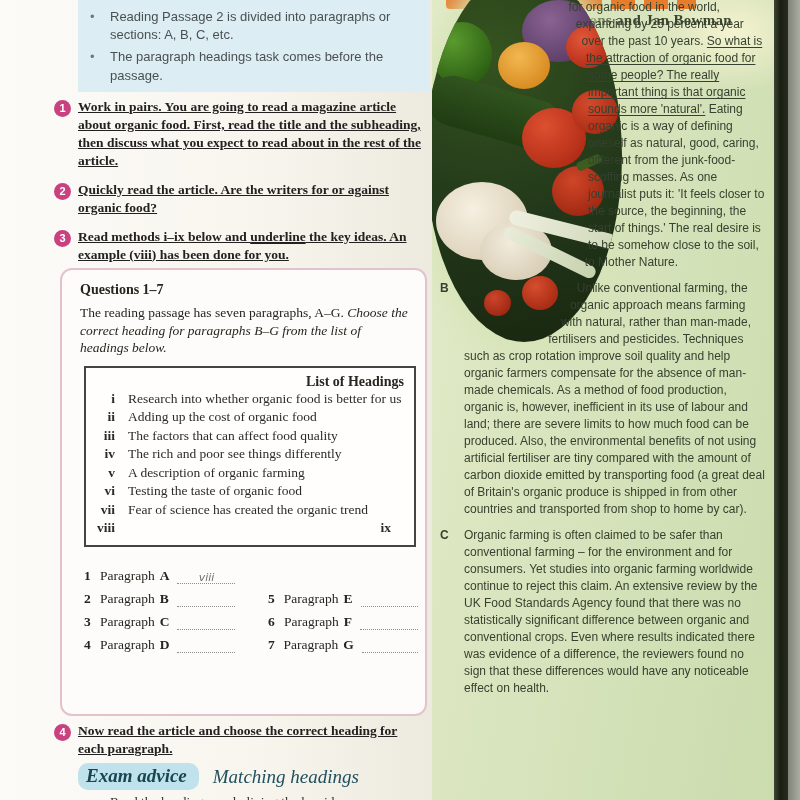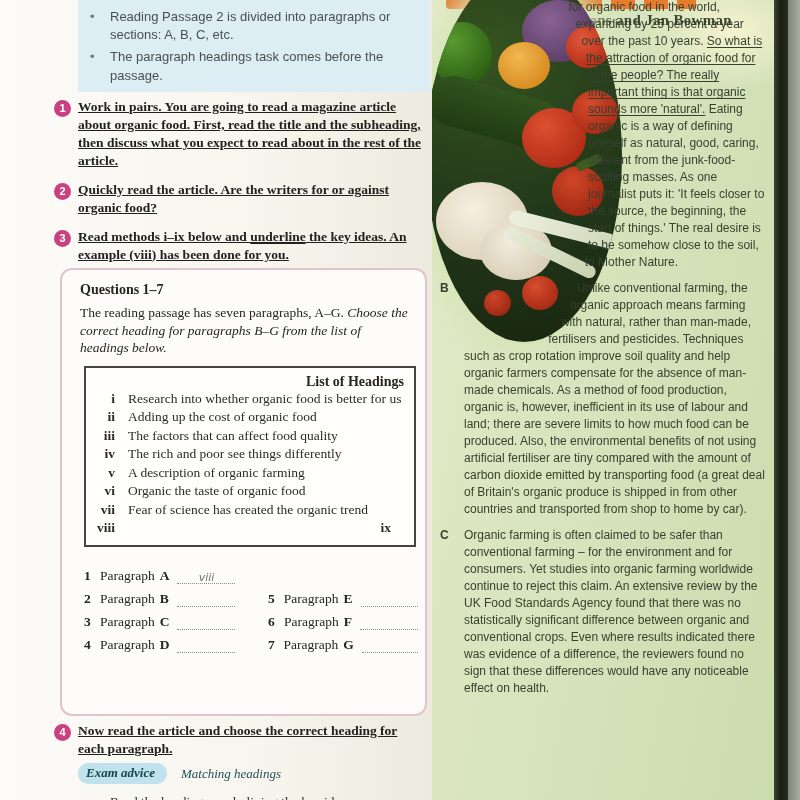--- a/index.html
+++ b/index.html
@@ -56,21 +56,21 @@
   .ans-word{margin-right:5px;}
   .ans-letter{font-weight:bold;margin-right:8px;}
   .ans-line{
     display:inline-block;width:58px;height:14px;border-bottom:1.5px dotted #8d8d8d;
     text-align:center;
   }
   .ans-val{font-style:italic;font-size:11px;color:#70706e;font-family:"DejaVu Sans",sans-serif;}
   .exercise-4{position:absolute;left:54px;top:722px;width:372px;}
   .exam-advice{
     position:absolute;left:78px;top:763px;display:flex;align-items:center;
-    font-style:italic;font-size:13px;color:#1d4a58;
+    font-style:italic;font-size:19px;color:#1d4a58;
   }
   .ea-pill{
     background:#bfe2ec;border-radius:10px;padding:2px 12px 3px 8px;margin-right:14px;
     font-weight:bold;color:#174552;
   }
   .ea-topic{color:#20505e;}
   .ea-tip{position:absolute;left:90px;top:794px;display:flex;font-size:13.5px;color:#33322e;width:330px;}
   
   .page-right{
     position:absolute;left:432px;top:0;width:342px;height:800px;overflow:hidden;
@@ -162,21 +162,21 @@
         <span><span>Research into whether organic food is better for us</span></span>
         <span class="hb-num">ii</span>
         <span><span>Adding up the cost of organic food</span></span>
         <span class="hb-num">iii</span>
         <span><span>The factors that can affect food quality</span></span>
         <span class="hb-num">iv</span>
         <span><span>The rich and poor see things differently</span></span>
         <span class="hb-num">v</span>
         <span><span>A description of organic farming</span></span>
         <span class="hb-num">vi</span>
-        <span><span>Organic the taste of organic food</span></span>
+        <span><span>Testing the taste of organic food</span></span>
         <span class="hb-num">vii</span>
         <span><span>Fear of science has created the organic trend</span></span>
         <span class="hb-num">viii</span>
         <span class="hb-num">ix</span>
       </div>
     </div>
 
     <div class="answers">
       <div class="ans-col c1">
         <div class="ans-row">

